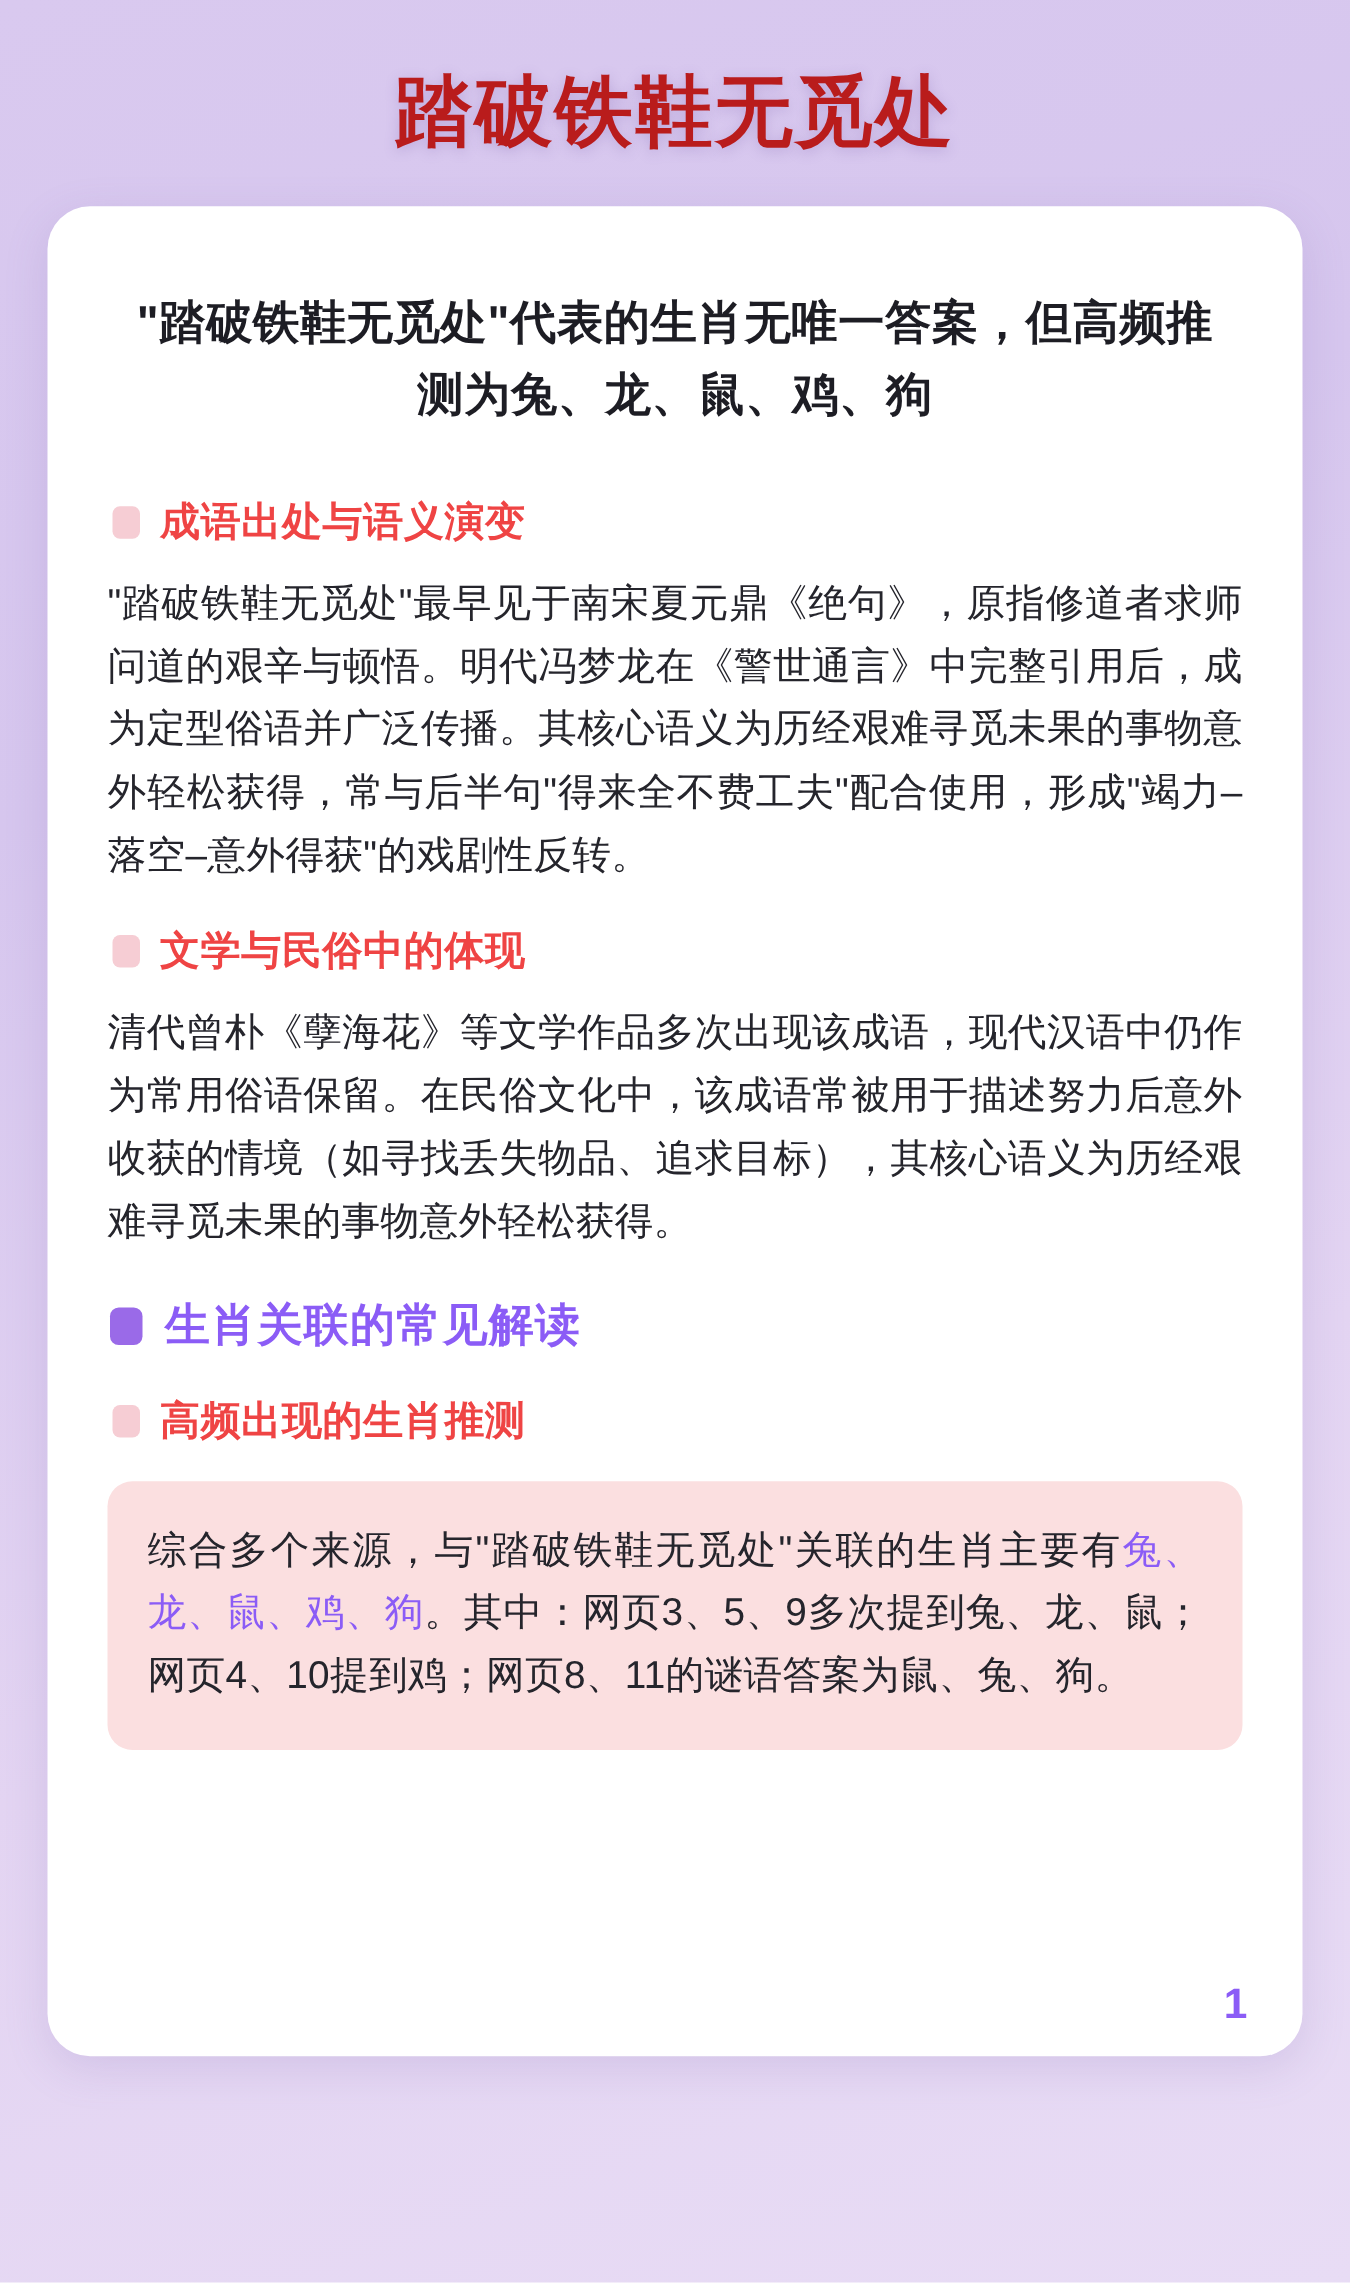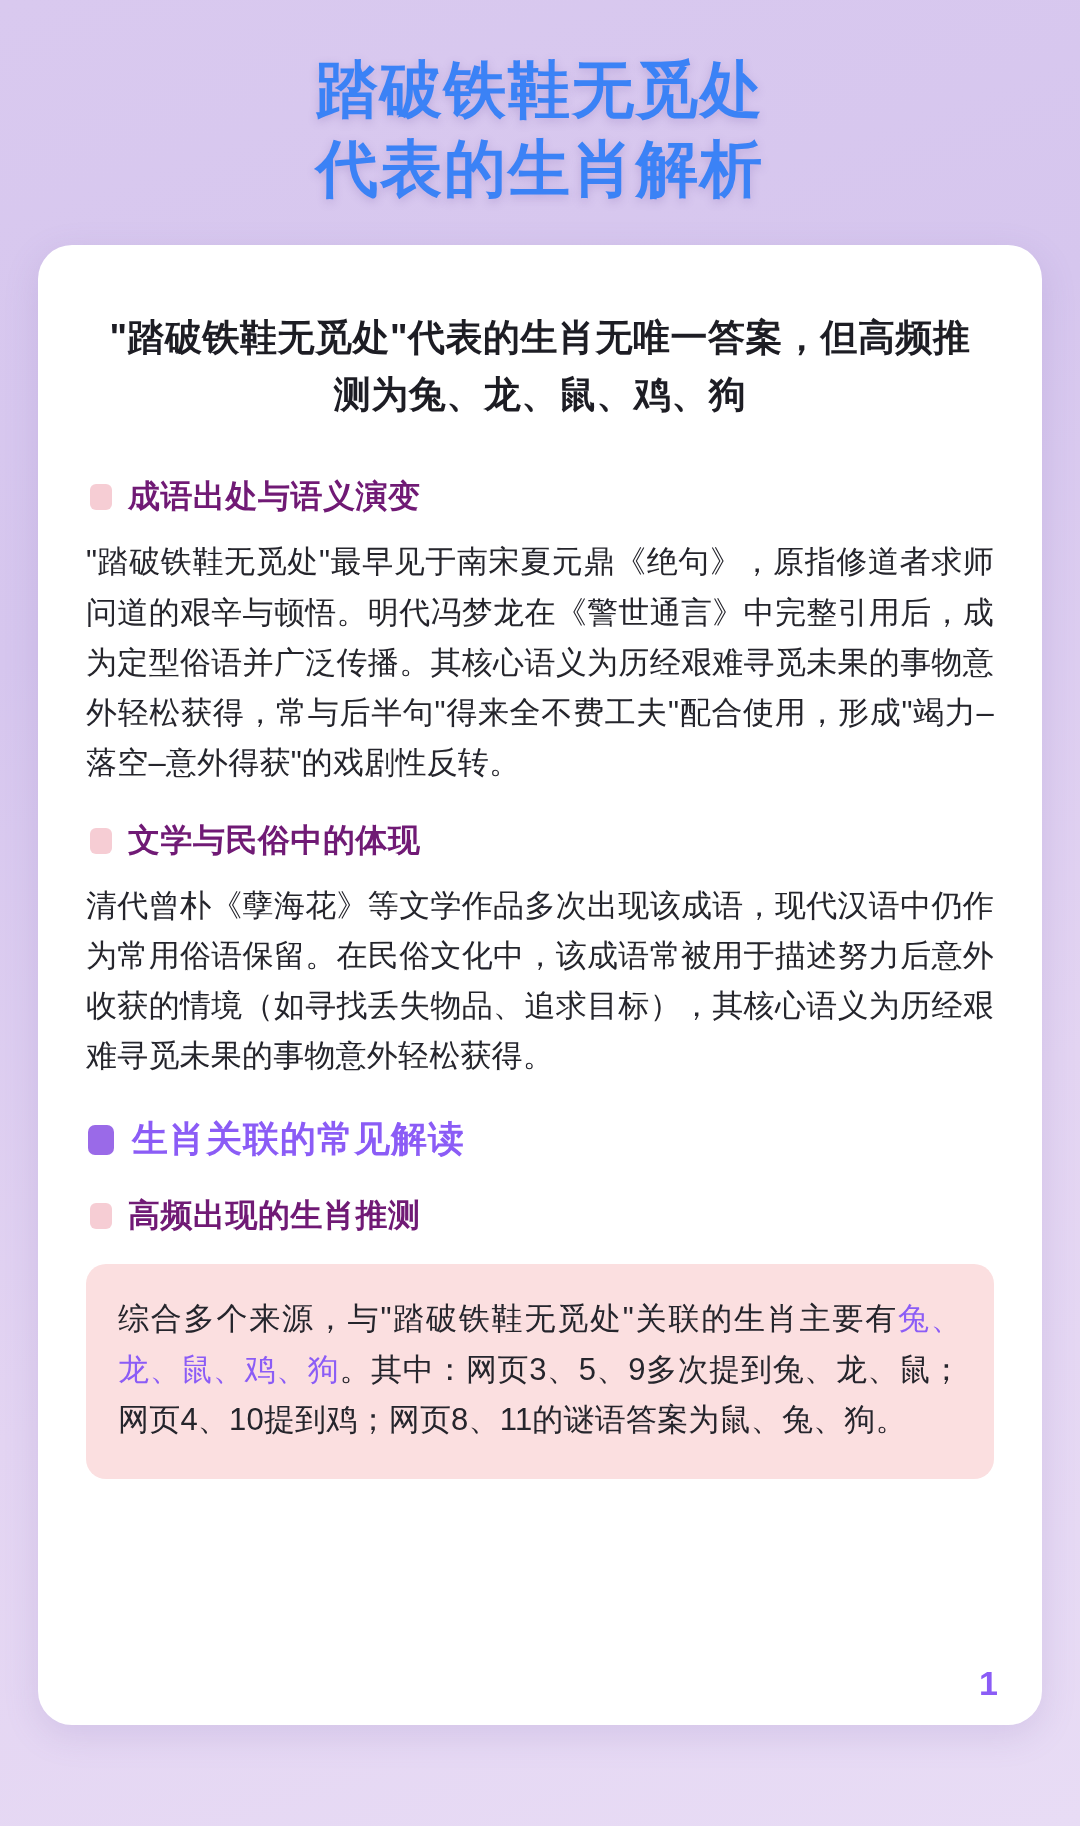--- a/index.html
+++ b/index.html
@@ -13,21 +13,21 @@
     font-family: "Liberation Sans", "DejaVu Sans", sans-serif;
     -webkit-font-smoothing: antialiased;
   }
   .page {
     width: 1080px;
     box-sizing: border-box;
     padding: 44px 38px 40px 38px;
   }
   .hero-title {
     text-align: center;
-    color: #3b82f6;
+    color: #b91c1c;
     font-size: 62px;
     font-weight: bold;
     line-height: 1.28;
     letter-spacing: 2px;
     margin: 6px 0 36px 0;
     text-shadow: 0 3px 10px rgba(120, 90, 170, 0.28);
   }
   .hero-title .line {
     display: block;
   }
@@ -75,21 +75,21 @@
     margin: 30px 0 18px 6px;
   }
   .h2row .marker {
     width: 22px;
     height: 26px;
     background: #f6cdd4;
     border-radius: 6px;
     flex: 0 0 auto;
   }
   .h2row .h2text {
-    color: #701a75;
+    color: #ef4444;
     font-size: 32px;
     font-weight: bold;
     letter-spacing: 0.5px;
   }
   p.body {
     font-size: 31px;
     line-height: 1.62;
     color: #25252c;
     margin: 0 2px 26px 2px;
     text-align: justify;
@@ -121,21 +121,20 @@
     font-weight: bold;
   }
 </style>
 </head>
 <body>
 
 <div class="page">
 
   <div class="hero-title">
     <span class="line">踏破铁鞋无觅处</span>
-    <span class="line">代表的生肖解析</span>
   </div>
 
   <div class="card">
 
     <div class="lead">"踏破铁鞋无觅处"代表的生肖无唯一答案，但高频推测为兔、龙、鼠、鸡、狗</div>
 
 
     <div class="h2row">
       <span class="marker"></span>
       <span class="h2text">成语出处与语义演变</span>

